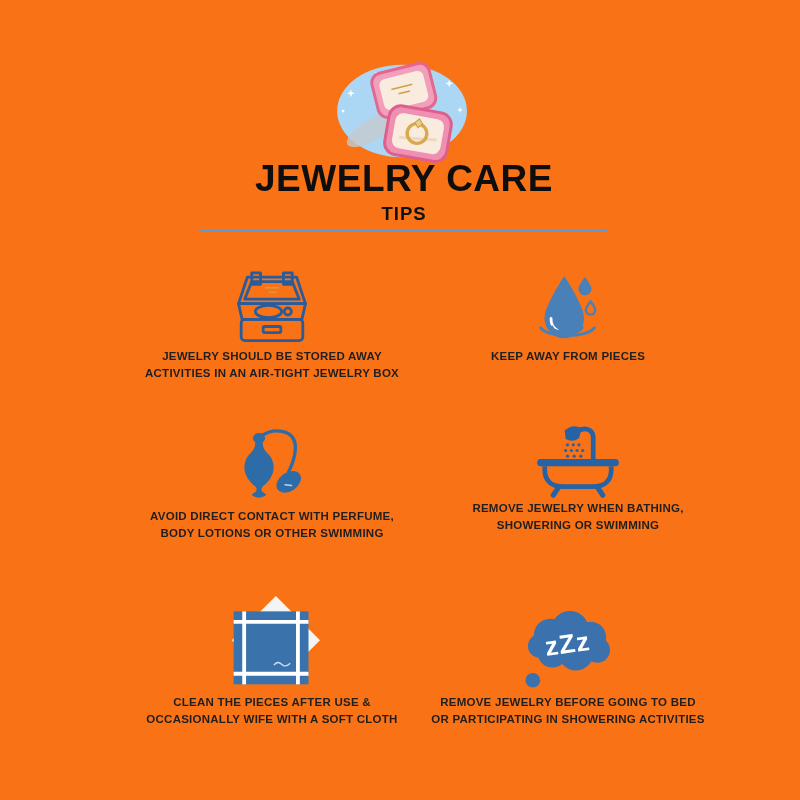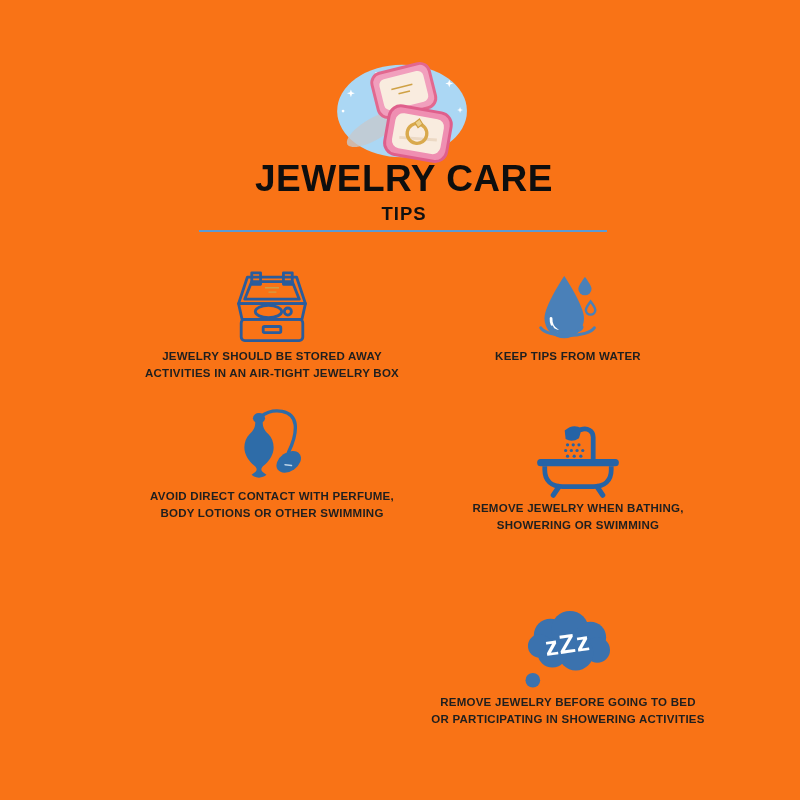--- a/index.html
+++ b/index.html
@@ -6,21 +6,21 @@
   .canvas{position:relative;width:800px;height:800px;background:#f97316;overflow:hidden;
           font-family:"Liberation Sans",sans-serif;}
   .illustration{position:absolute;top:54px;left:405px;transform:translateX(-50%);}
   .title{position:absolute;top:158px;left:4px;width:800px;text-align:center;
          font-size:37px;font-weight:800;letter-spacing:.5px;color:#0e0e0e;}
   .subtitle{position:absolute;top:203px;left:4px;width:800px;text-align:center;
             font-size:18.5px;font-weight:800;letter-spacing:1px;color:#111;}
   .divider{position:absolute;top:230px;left:199px;width:408px;height:2px;background:#5b9bd5;}
   .cell{position:absolute;width:340px;display:flex;flex-direction:column;align-items:center;}
   .c1{left:102px;top:262px}.c2{left:398px;top:262px}
-  .c3{left:102px;top:408px}.c4{left:408px;top:420px}
+  .c3{left:102px;top:428px}.c4{left:408px;top:420px}
   .c5{left:102px;top:594px}.c6{left:398px;top:594px}
   .icon-area{display:flex;align-items:flex-end;justify-content:center;margin-bottom:2px;}
   .r1 .icon-area{height:84px}.r2 .icon-area{height:78px}.r3 .icon-area{height:98px}
   .caption{text-align:center;font-size:11.5px;font-weight:bold;line-height:17px;
            color:#1f1f1f;letter-spacing:.25px;white-space:nowrap;}
 </style>
 </head>
 <body>
 
 <div class="canvas">
@@ -85,21 +85,21 @@
       <svg width="64" height="74" viewBox="0 0 68 76">
         <path d="M30 3 C30 3 9 34 9 48 a21 21 0 0 0 42 0 C51 34 30 3 30 3 Z" fill="#4a80b8"></path>
         <path d="M16 48 a14 14 0 0 0 7 13" stroke="#ffffff" stroke-width="3" fill="none" stroke-linecap="round"></path>
         <path d="M52 4 C52 4 45 13 45 16.5 a7 7 0 0 0 14 0 C59 13 52 4 52 4 Z" fill="#4a80b8"></path>
         <path d="M58 30 C58 30 53 36.5 53 39 a5 5 0 0 0 10 0 C63 36.5 58 30 58 30 Z" fill="none" stroke="#4a80b8" stroke-width="2.6"></path>
         <path d="M5 58 a29 10 0 0 0 57 0" stroke="#4a80b8" stroke-width="3.2" fill="none" stroke-linecap="round"></path>
         <path d="M17 57 a16 6 0 0 0 32 0" stroke="#4a80b8" stroke-width="3" fill="none" stroke-linecap="round"></path>
       </svg>
     </div>
     <div class="caption">
-      <div>KEEP TIPS FROM WATER</div>
+      <div>KEEP AWAY FROM PIECES</div>
     </div>
   </div>
 
   <div class="cell c3 r2">
     <div class="icon-area">
       <svg width="88" height="78" viewBox="0 0 92 84">
         <path d="M34 9 C48 -1 69 2 71 18 C72 28 69 37 64 47" fill="none" stroke="#2e6ca8" stroke-width="3.6" stroke-linecap="round"></path>
         <ellipse cx="32" cy="11" rx="6.5" ry="5.5" fill="#2e6ca8"></ellipse>
         <path d="M28 15 L36 15 C36 21 38 24 42 28 C47 33 49 41 47 48
                  C45 55 40 60 36 63 C34 65 34 67 36 69 L40 72
@@ -136,20 +136,39 @@
         <path d="M13 46.5 L13 50 C13 62 20 68 32 68 L64 68 C76 68 83 62 83 50 L83 46.5" fill="none" stroke="#2563a6" stroke-width="5"></path>
         <path d="M28 68 L22 77 M68 68 L74 77" stroke="#2563a6" stroke-width="5.5" stroke-linecap="round"></path>
       </svg>
     </div>
     <div class="caption">
       <div>REMOVE JEWELRY WHEN BATHING,</div>
       <div>SHOWERING OR SWIMMING</div>
     </div>
   </div>
 
+  <div class="cell c5 r3">
+    <div class="icon-area">
+      <svg width="96" height="96" viewBox="0 0 100 100">
+        <polygon points="54,0 100,46 54,92 8,46" fill="#f4f4f4"></polygon>
+        <rect x="10" y="16" width="78" height="76" fill="#3a73ab"></rect>
+        <g stroke="#ffffff" stroke-width="4">
+          <line x1="10" y1="27" x2="88" y2="27"></line>
+          <line x1="10" y1="81" x2="88" y2="81"></line>
+          <line x1="21" y1="16" x2="21" y2="92"></line>
+          <line x1="77" y1="16" x2="77" y2="92"></line>
+        </g>
+        <path d="M52 72 q4 -5 8 -1 t9 -1" stroke="#cfe0ef" stroke-width="1.4" fill="none"></path>
+      </svg>
+    </div>
+    <div class="caption">
+      <div>CLEAN THE PIECES AFTER USE &amp;</div>
+      <div>OCCASIONALLY WIFE WITH A SOFT CLOTH</div>
+    </div>
+  </div>
 
   <div class="cell c6 r3">
     <div class="icon-area">
       <svg width="110" height="86" viewBox="0 0 112 88">
         <g fill="#3b72ae">
           <circle cx="38" cy="30" r="17"></circle>
           <circle cx="58" cy="24" r="19"></circle>
           <circle cx="79" cy="32" r="16"></circle>
           <circle cx="86" cy="45" r="13"></circle>
           <circle cx="64" cy="48" r="18"></circle>

